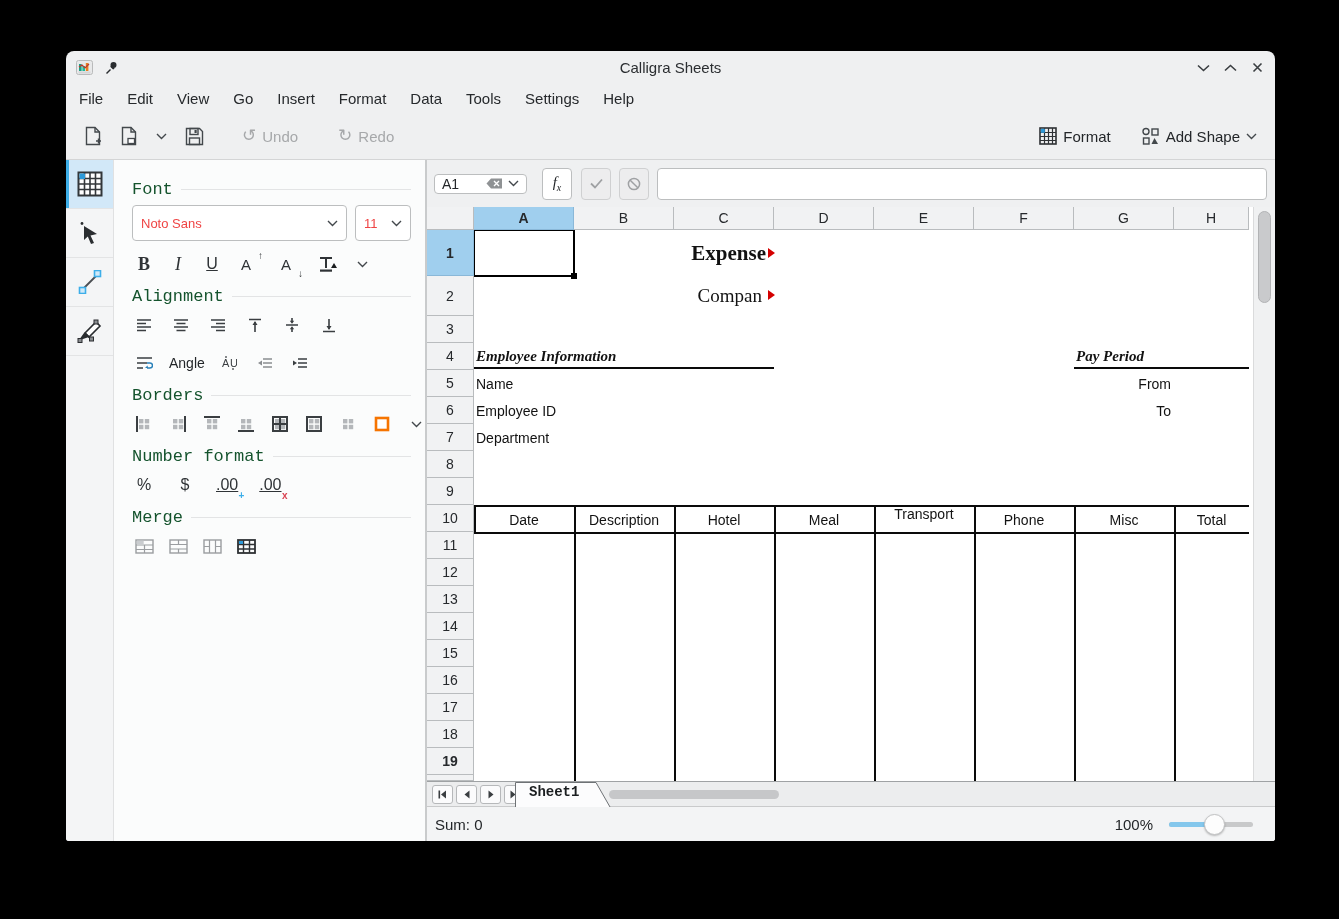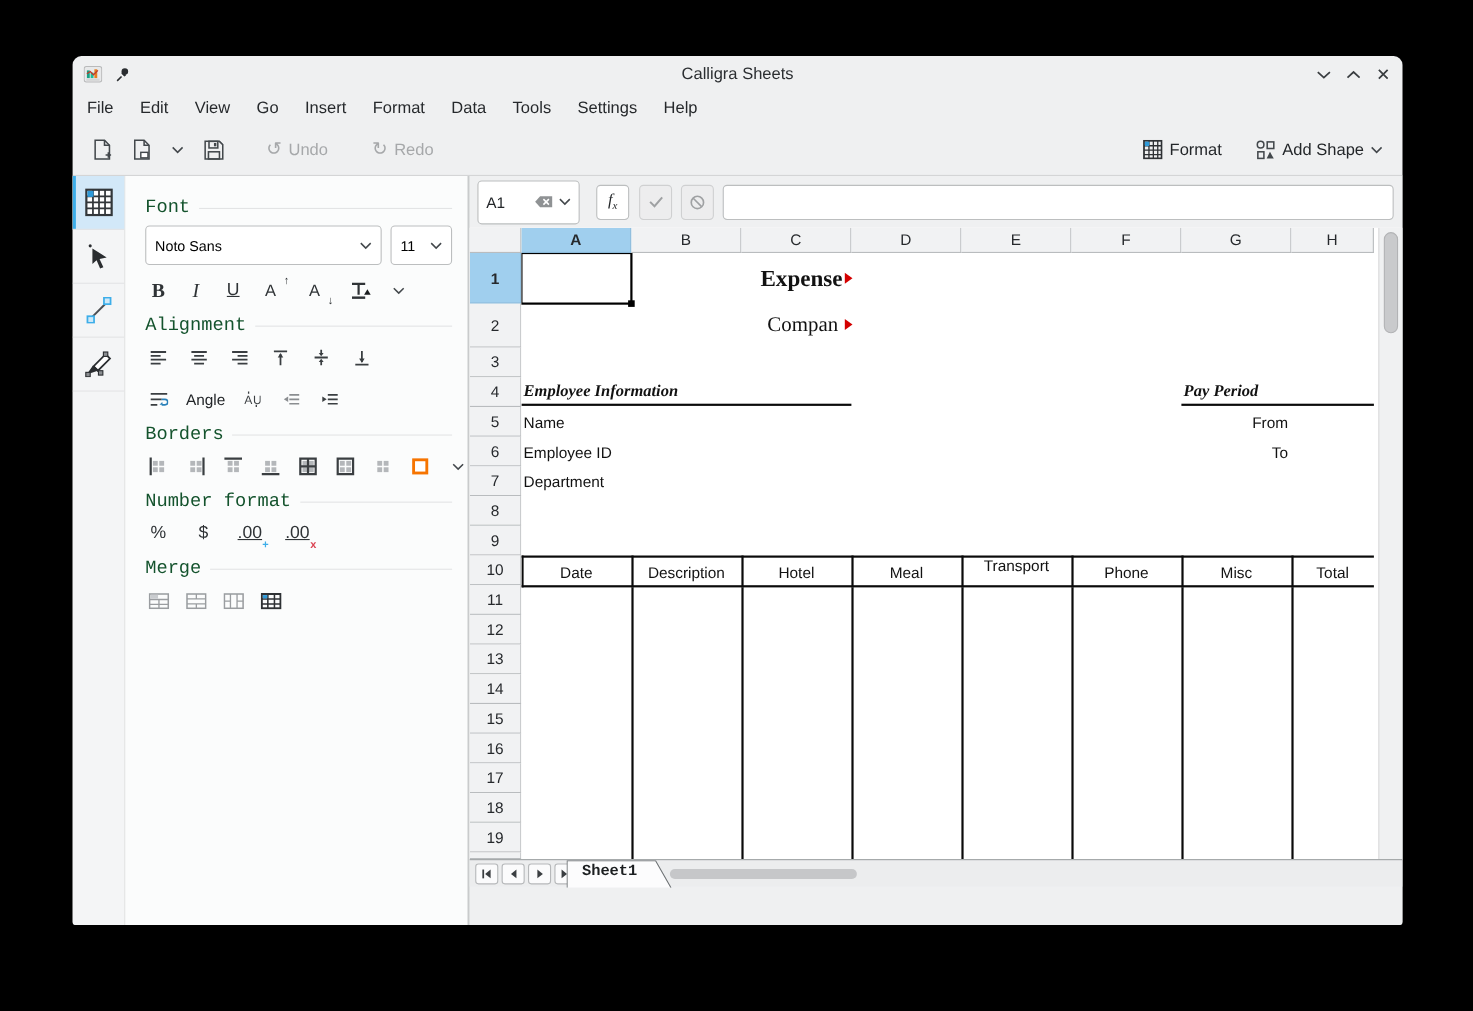--- a/index.html
+++ b/index.html
@@ -35,39 +35,39 @@
   .rail-btn{height:49px;display:flex;align-items:center;justify-content:center;position:relative;border-bottom:1px solid #e3e4e5;}
   .rail-btn.sel{background:#d2e8f8;}
   .rail-btn.sel::before{content:"";position:absolute;left:0;top:0;bottom:0;width:3px;background:#3daee9;}
 
   .panel{width:313px;background:#fbfcfc;border-right:2px solid #c9cbcc;padding:10px 14px 0 18px;flex:0 0 auto;overflow:hidden;}
   .panel-title{font-size:20px;color:#232629;margin:2px 0 4px 0;}
   .sec-label{font-size:17px;color:#14532d;margin:10px 0 6px 0;display:flex;align-items:center;gap:8px;font-family:Liberation Mono, monospace;}
   .sec-label::after{content:"";flex:1;height:1px;background:#e3e4e5;}
   .font-row{display:flex;gap:8px;margin:4px 0 10px 0;}
   .combo{background:#fff;border:1px solid #bcbebf;border-radius:4px;height:32px;display:flex;align-items:center;
-    padding:17px 8px;font-size:13px;color:#000000;gap:6px;}
+    padding:17px 8px;font-size:13px;color:#ef4444;gap:6px;}
   .combo.family{flex:1;}
   .combo .spacer{flex:1;}
   .fmt-row{display:flex;align-items:center;gap:14px;margin:6px 0 4px 2px;min-height:26px;}
   .fmt-btn{display:flex;align-items:center;justify-content:center;min-width:20px;height:22px;color:#2f3336;}
   .glyph-b{font-family:"Liberation Serif",serif;font-weight:bold;font-size:18px;}
   .glyph-i{font-family:"Liberation Serif",serif;font-style:italic;font-size:18px;}
   .glyph-u{font-size:16px;text-decoration:underline;}
   .glyph-a{font-size:15px;position:relative;}
   .glyph-a .sub{position:absolute;right:-7px;top:-3px;font-size:10px;}
   .glyph-a .sub.dn{top:auto;bottom:-4px;}
   .angle-label{font-size:14px;color:#232629;}
   .numfmt{font-size:16px;color:#2f3336;position:relative;}
   .numfmt .mini{position:absolute;font-size:10px;right:-6px;bottom:-5px;font-weight:bold;}
 
   
   .sheet{flex:1;display:flex;flex-direction:column;min-width:0;background:#eff0f1;}
   .formulabar{height:47px;display:flex;align-items:center;padding:0 7px;gap:8px;flex:0 0 auto;}
-  .refbox{width:93px;height:40px;background:#fff;border:1px solid #bcbebf;border-radius:4px;
+  .refbox{width:93px;height:20px;background:#fff;border:1px solid #bcbebf;border-radius:4px;
     display:flex;align-items:center;padding:0 7px;font-size:14px;gap:5px;}
   .small-btn{width:30px;height:32px;border:1px solid #bcbebf;border-radius:4px;background:#fff;
     display:flex;align-items:center;justify-content:center;}
   .small-btn.disabled{background:#ededee;border-color:#cfd0d1;color:#9fa1a3;}
   .fx{font-family:"Liberation Serif",serif;font-style:italic;font-size:15px;}
   .fx sub{font-size:10px;}
   .formula-input{flex:1;height:32px;background:#fff;border:1px solid #bcbebf;border-radius:4px;margin-right:1px;}
 
   .gridzone{position:relative;height:574px;flex:0 0 auto;background:#fff;overflow:hidden;}
   .corner{position:absolute;left:0;top:0;width:47px;height:23px;background:#f1f2f3;
@@ -559,21 +559,21 @@
               <div class="rowh" style="height: 27px;">9</div>
               <div class="rowh" style="height: 27px;">10</div>
               <div class="rowh" style="height: 27px;">11</div>
               <div class="rowh" style="height: 27px;">12</div>
               <div class="rowh" style="height: 27px;">13</div>
               <div class="rowh" style="height: 27px;">14</div>
               <div class="rowh" style="height: 27px;">15</div>
               <div class="rowh" style="height: 27px;">16</div>
               <div class="rowh" style="height: 27px;">17</div>
               <div class="rowh" style="height: 27px;">18</div>
-              <div class="rowh" style="height: 27px;">19</div>
+              <div class="rowh" style="height: 27px; font-weight: bold;">19</div>
               <div class="rowh" style="height: 6px;"></div>
             </div>
 
           <div class="cells" id="cells">
 
             <div class="selrect" style="left:-1px;top:-1px;width:102px;height:48px;"></div>
             <div class="fillhandle" style="left:97px;top:43px;"></div>
 
             <div class="celltext serif-title" style="left:200px;top:0;width:92px;height:46px;justify-content:flex-end;">Expense</div>
             <div class="overflow-arrow" style="left:294px;top:18px;"></div>
@@ -648,17 +648,28 @@
           </span>
           <div class="sheettab">
             <svg width="96" height="25" viewBox="0 0 96 25">
               <path d="M0.5 25 V0.5 H81 L95 25" fill="#fcfcfd" stroke="#6e7275" stroke-width="1"></path>
             </svg>
             <span class="label">Sheet1</span>
           </div>
           <div class="hscroll"></div>
         </div>
 
+        <div class="statusbar">
+          <span>Sum: 0</span>
+          <div class="zoomwrap">
+            <span>100%</span>
+            <div class="slider">
+              <div class="track"></div>
+              <div class="fill"></div>
+              <div class="handle"></div>
+            </div>
+          </div>
+        </div>
 
       </div>
     </div>
   </div>
 </div>
 
 </body></html>

